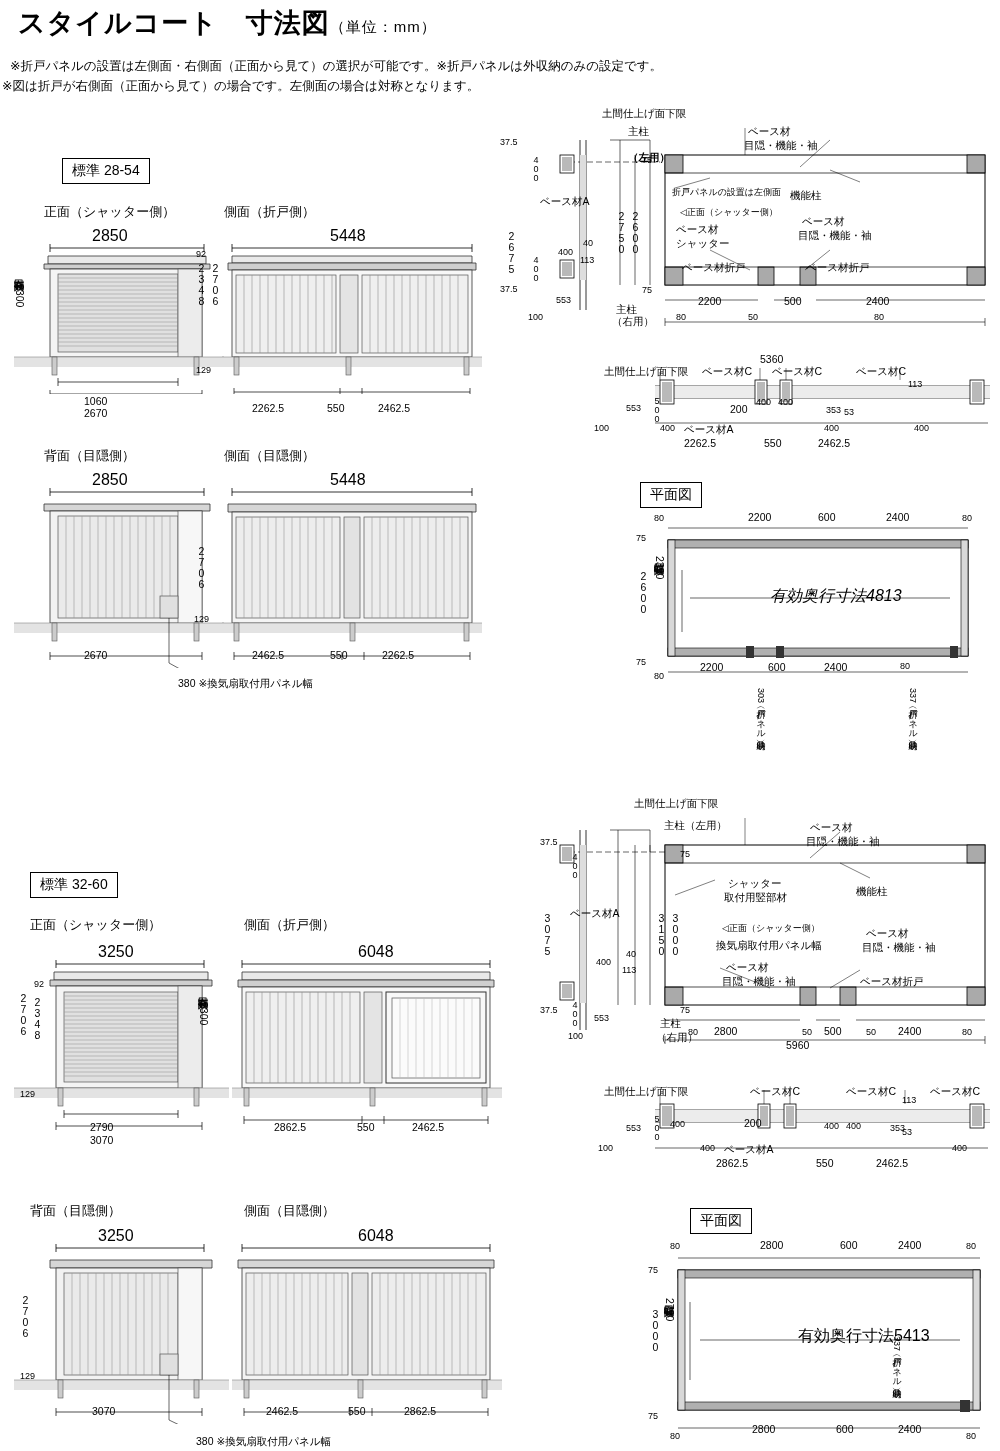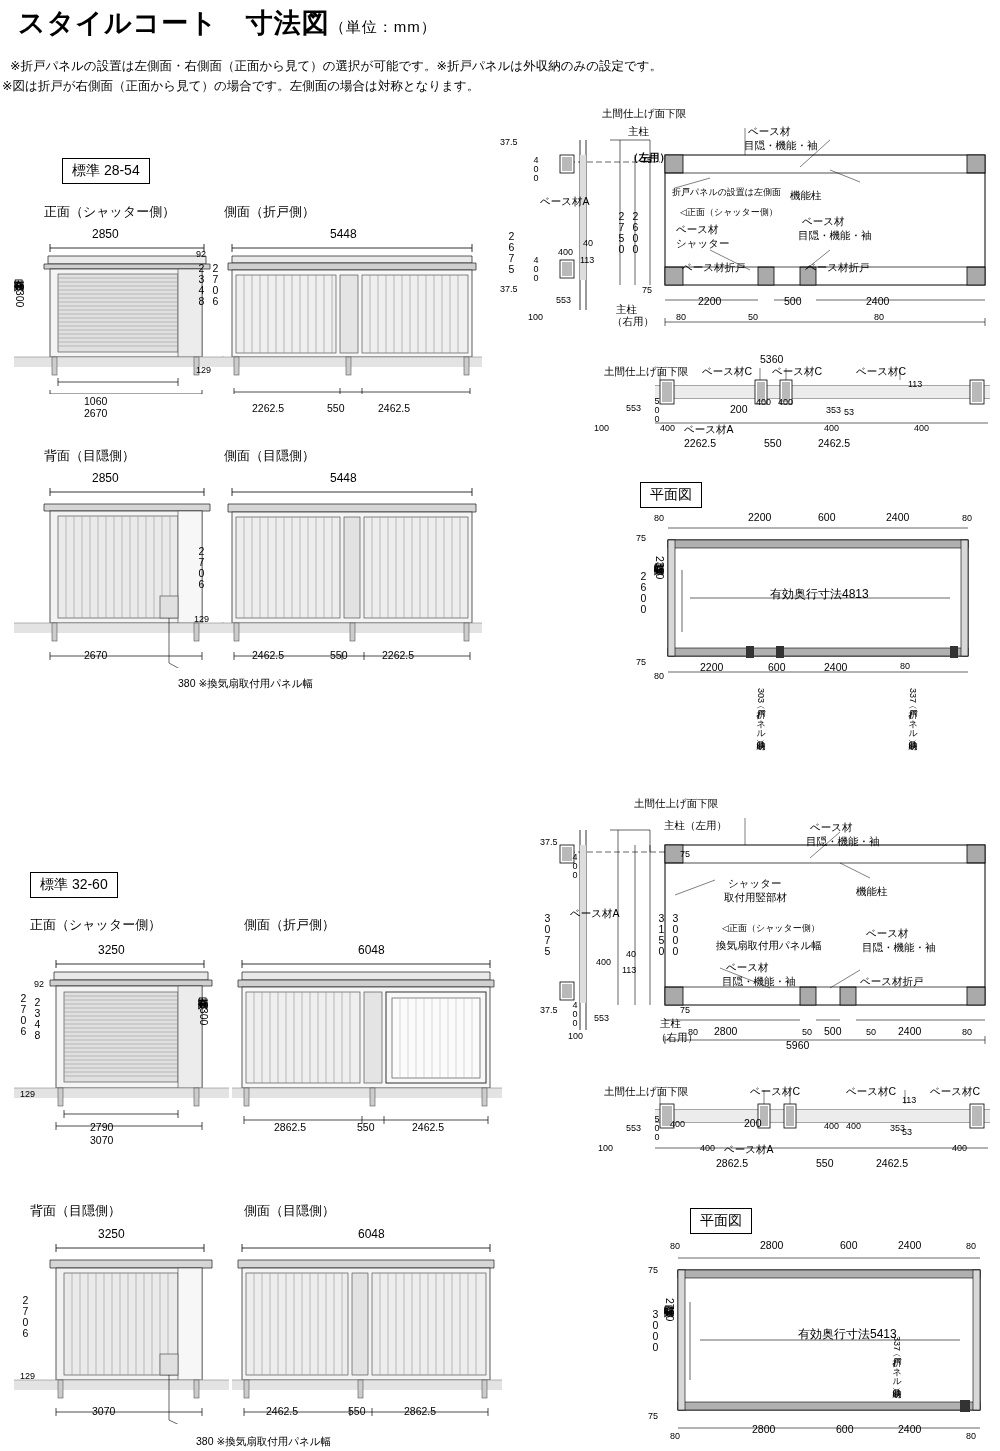--- a/index.html
+++ b/index.html
@@ -5,21 +5,21 @@
   html,body{margin:0;padding:0;background:#fff;}
   body{width:1000px;height:1451px;position:relative;
        font-family:"Liberation Sans","DejaVu Sans",sans-serif;color:#000;}
   .abs{position:absolute;}
   .t{position:absolute;white-space:nowrap;line-height:1;}
   .title{font-size:27px;font-weight:bold;letter-spacing:1px;}
   .unit{font-size:15px;font-weight:normal;}
   .note{font-size:12.5px;}
   .boxlabel{border:1px solid #000;padding:3px 9px;font-size:14px;background:#fff;}
   .sec{font-size:13px;}
-  .dim{font-size:12px;}
+  .dim{font-size:16px;}
   .dims{font-size:10.5px;}
   .dimxs{font-size:9px;}
   .vert{writing-mode:vertical-rl;text-orientation:mixed;}
   .vert-num{writing-mode:vertical-rl;text-orientation:upright;letter-spacing:-1px;}
   svg{display:block;}
 </style>
 </head>
 <body>
 
 <div class="t title" style="left:18px;top:10px;">
@@ -377,21 +377,21 @@
 </svg>
 <div class="t dimxs" style="left:654px;top:514px;">80</div>
 <div class="t dims" style="left:748px;top:512px;">2200</div>
 <div class="t dims" style="left:818px;top:512px;">600</div>
 <div class="t dims" style="left:886px;top:512px;">2400</div>
 <div class="t dimxs" style="left:962px;top:514px;">80</div>
 <div class="t dimxs" style="left:636px;top:534px;">75</div>
 <div class="t dims vert-num" style="left:638px;top:570px;">2600</div>
 <div class="t dimxs" style="left:636px;top:658px;">75</div>
 <div class="t dims vert" style="left:654px;top:556px;">有効開口幅2390</div>
-<div class="t dim" style="left:770px;top:588px;">有効奥行寸法4813</div>
+<div class="t dim" style="left:770px;top:588px;font-style:italic;">有効奥行寸法4813</div>
 <div class="t dimxs" style="left:654px;top:672px;">80</div>
 <div class="t dims" style="left:700px;top:662px;">2200</div>
 <div class="t dims" style="left:768px;top:662px;">600</div>
 <div class="t dims" style="left:824px;top:662px;">2400</div>
 <div class="t dimxs" style="left:900px;top:662px;">80</div>
 <div class="t dimxs vert" style="left:756px;top:688px;">303（折戸パネル収納時）</div>
 <div class="t dimxs vert" style="left:908px;top:688px;">337（折戸パネル収納時）</div>
 
 <div class="abs boxlabel" style="left:30px;top:872px;">標準 32-60</div>
 

